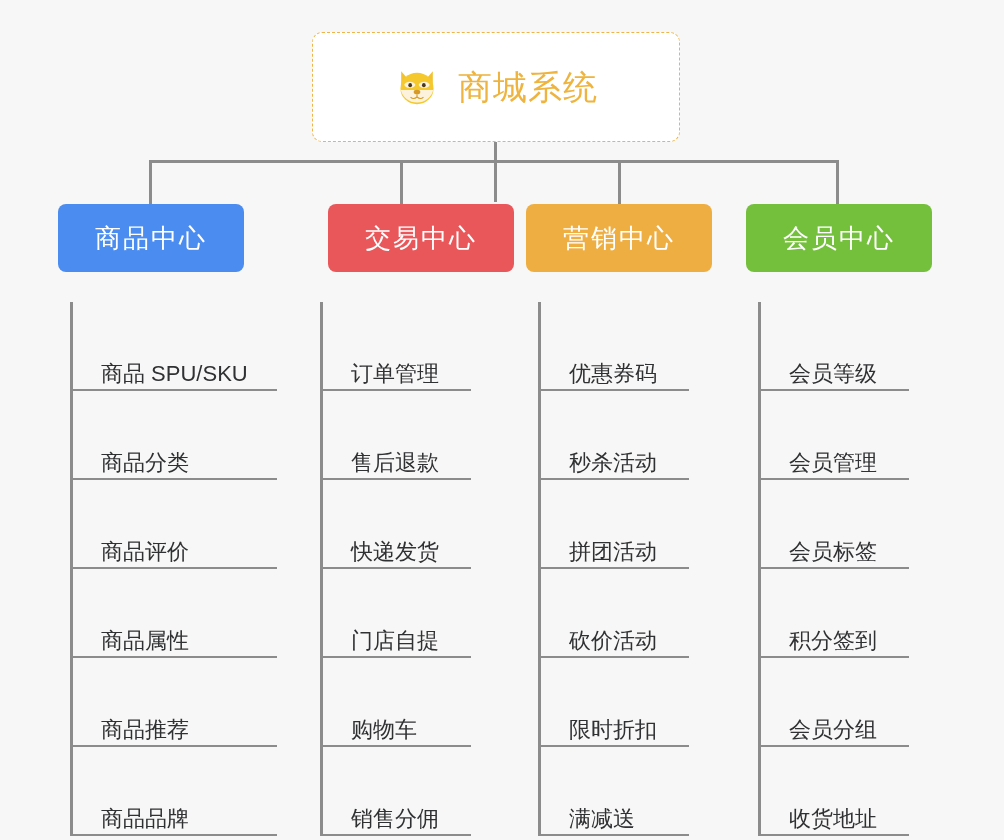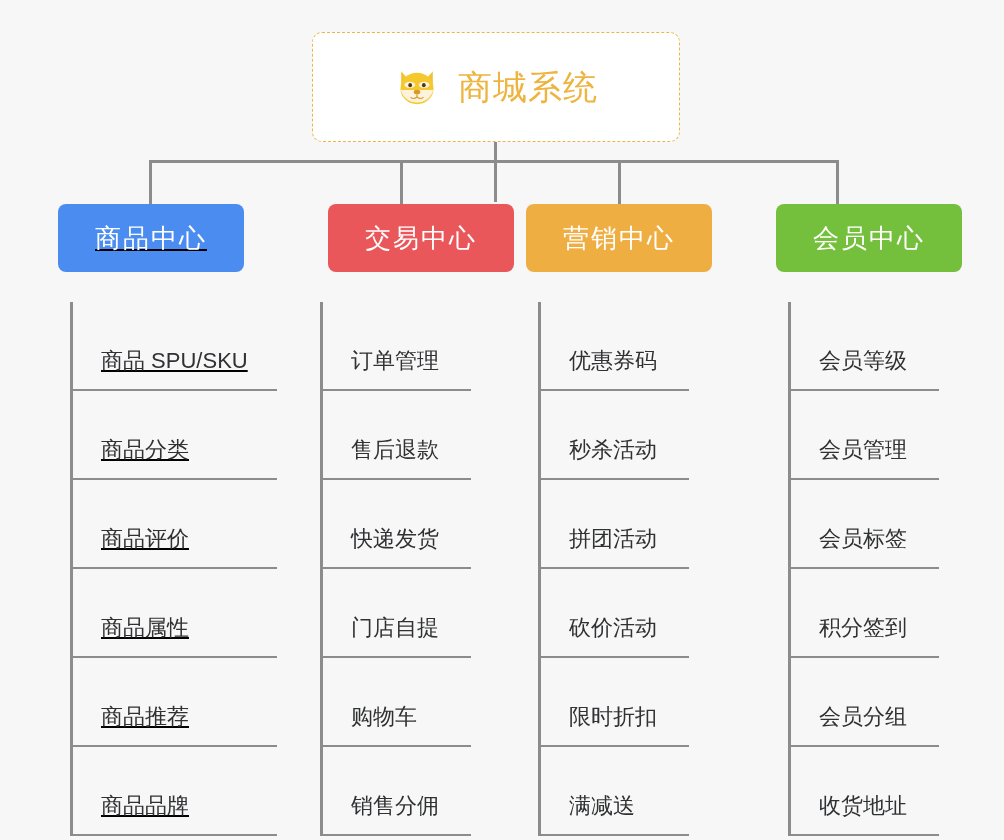--- a/index.html
+++ b/index.html
@@ -55,24 +55,24 @@
   }
   .conn-v { width: 3px; }
   .conn-h { height: 3px; }
 
   
   .column {
     position: absolute;
     top: 204px;
     width: 186px;
   }
-  .col-1 { left: 58px; text-decoration: underline; }
+  .col-1 { left: 58px; }
   .col-2 { left: 308px; }
   .col-3 { left: 526px; }
-  .col-4 { left: 776px; }
+  .col-4 { left: 746px; }
 
   .cat-header {
     width: 186px;
     height: 68px;
     border-radius: 8px;
     display: flex;
     align-items: center;
     justify-content: center;
     color: #ffffff;
     font-size: 26px;
@@ -89,21 +89,21 @@
     padding-left: 0;
   }
   .leaf-item {
     position: relative;
     height: 89px;
     box-sizing: border-box;
     border-bottom: 2px solid #8c8c8c;
     display: flex;
     align-items: flex-end;
     padding-left: 28px;
-    padding-bottom: 16px;
+    padding-bottom: 3px;
   }
   .leaf-label {
     font-size: 22px;
     color: #303133;
     white-space: nowrap;
     line-height: 1.1;
   }
   .col-1 .leaf-item { width: 204px; }
   .col-2 .leaf-item { width: 148px; }
   .col-3 .leaf-item { width: 148px; }

